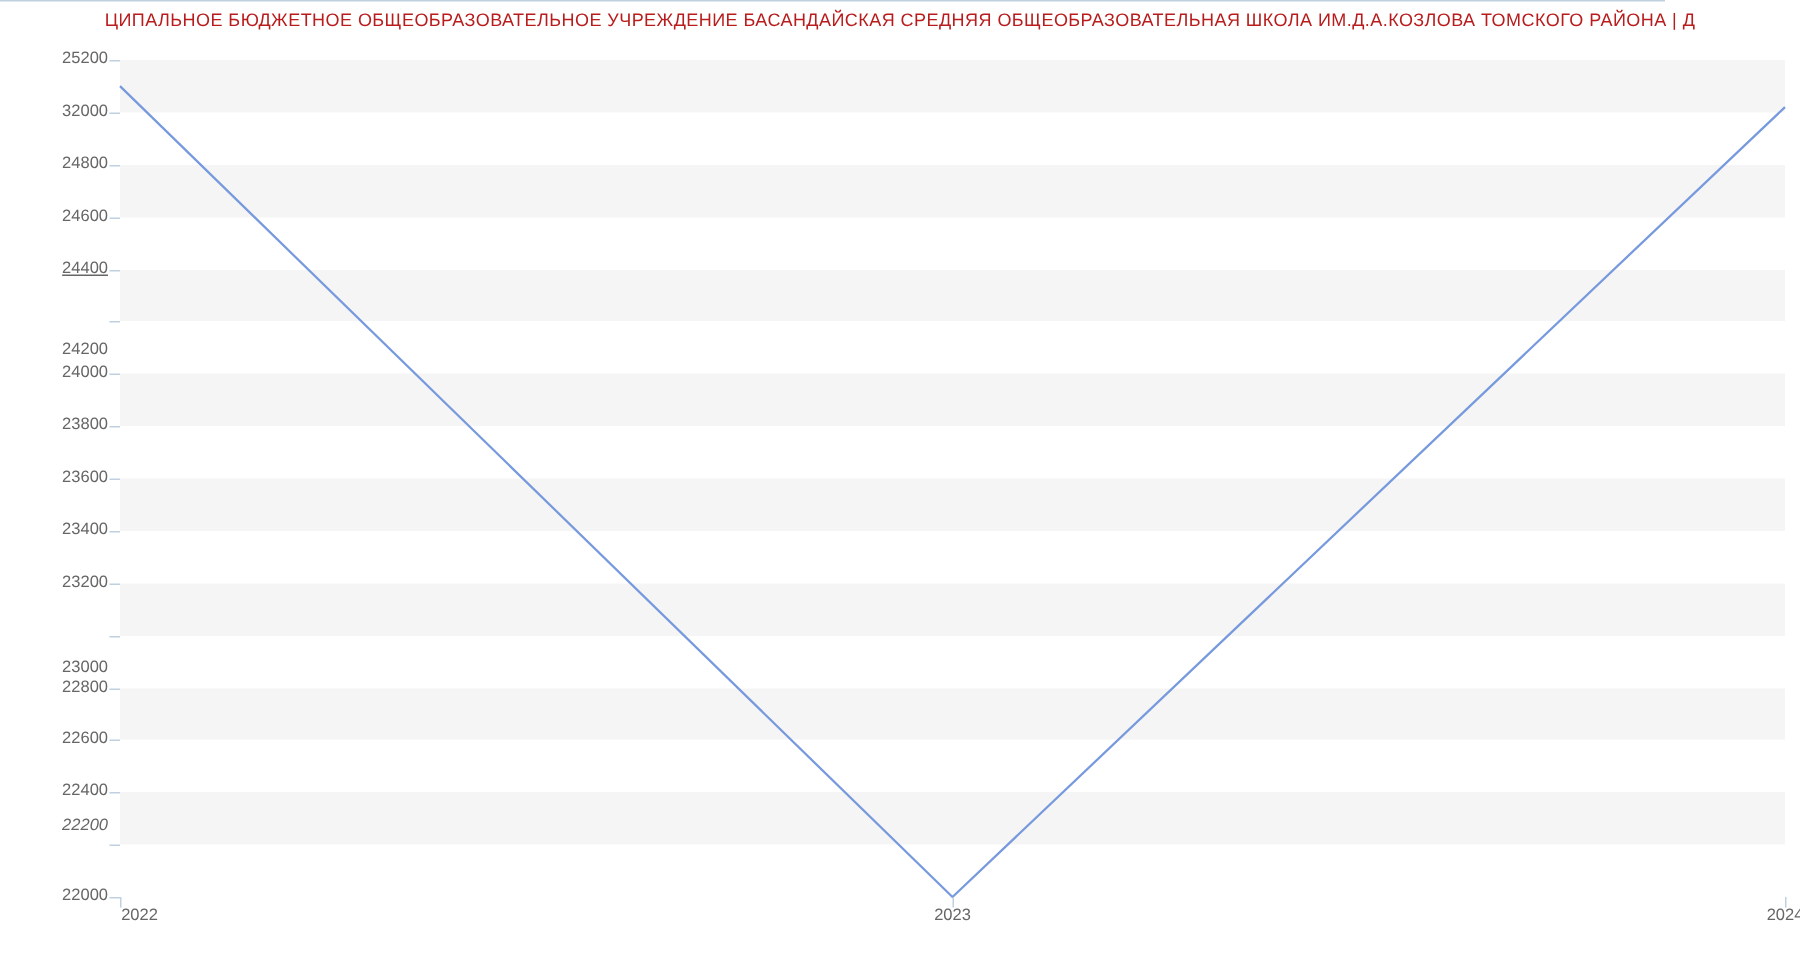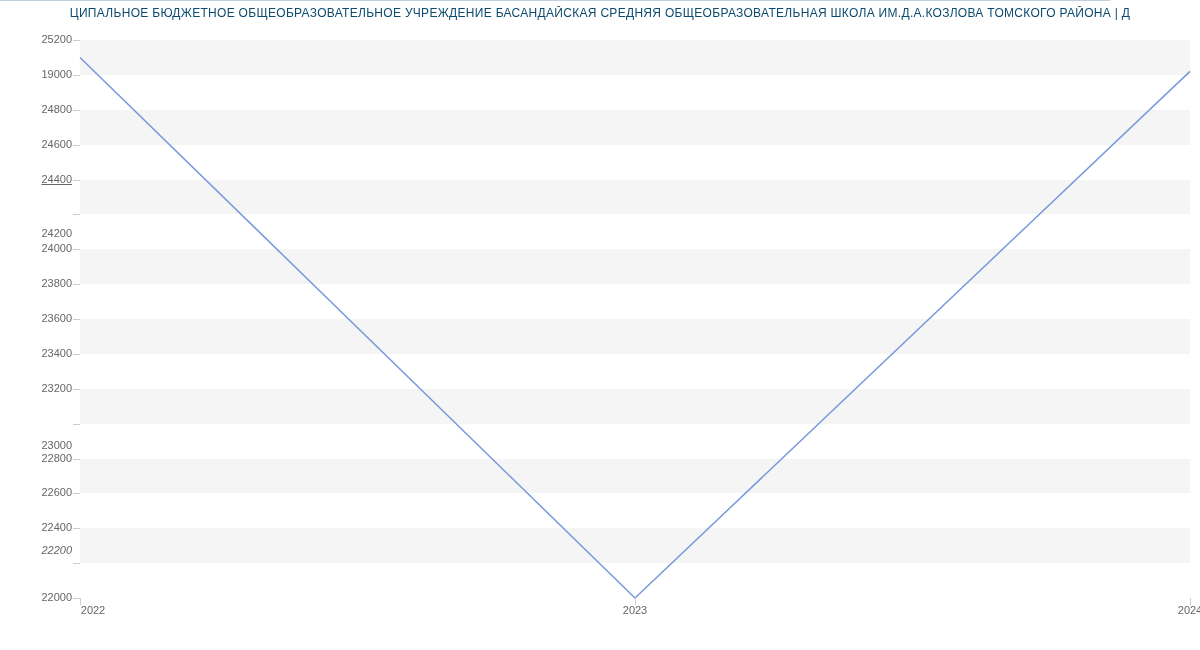--- a/index.html
+++ b/index.html
@@ -15,21 +15,21 @@
     position: relative;
     width: 1200px;
     height: 650px;
   }
   .title {
     position: absolute;
     top: 6px;
     left: 0;
     width: 1200px;
     text-align: center;
-    color: #0c4a6e;
+    color: #b91c1c;
     font-size: 12px;
     white-space: nowrap;
     overflow: hidden;
     letter-spacing: 0.3px;
   }
   .plot-area {
     position: absolute;
     left: 80px;
     top: 40px;
     width: 1110px;
@@ -132,21 +132,21 @@
     <div class="y-tick-label" style="top: 242.25px;">24000</div>
     <div class="y-tick" style="top: 249.25px;"></div>
     <div class="y-tick-label" style="top: 207.375px; margin-top: 20px;">24200</div>
     <div class="y-tick" style="top: 214.375px;"></div>
     <div class="y-tick-label" style="top: 172.5px; text-decoration: underline;">24400</div>
     <div class="y-tick" style="top: 179.5px;"></div>
     <div class="y-tick-label" style="top: 137.625px;">24600</div>
     <div class="y-tick" style="top: 144.625px;"></div>
     <div class="y-tick-label" style="top: 102.75px;">24800</div>
     <div class="y-tick" style="top: 109.75px;"></div>
-    <div class="y-tick-label" style="top: 67.875px;">19000</div>
+    <div class="y-tick-label" style="top: 67.875px;">32000</div>
     <div class="y-tick" style="top: 74.875px;"></div>
     <div class="y-tick-label" style="top: 33px;">25200</div>
     <div class="y-tick" style="top: 40px;"></div>
     <div class="x-tick-label" style="left: 93px;">2022</div>
     <div class="x-tick" style="left: 80px;"></div>
     <div class="x-tick-label" style="left: 635px;">2023</div>
     <div class="x-tick" style="left: 635px;"></div>
     <div class="x-tick-label" style="left: 1190px;">2024</div>
     <div class="x-tick" style="left: 1190px;"></div>
   </div>

